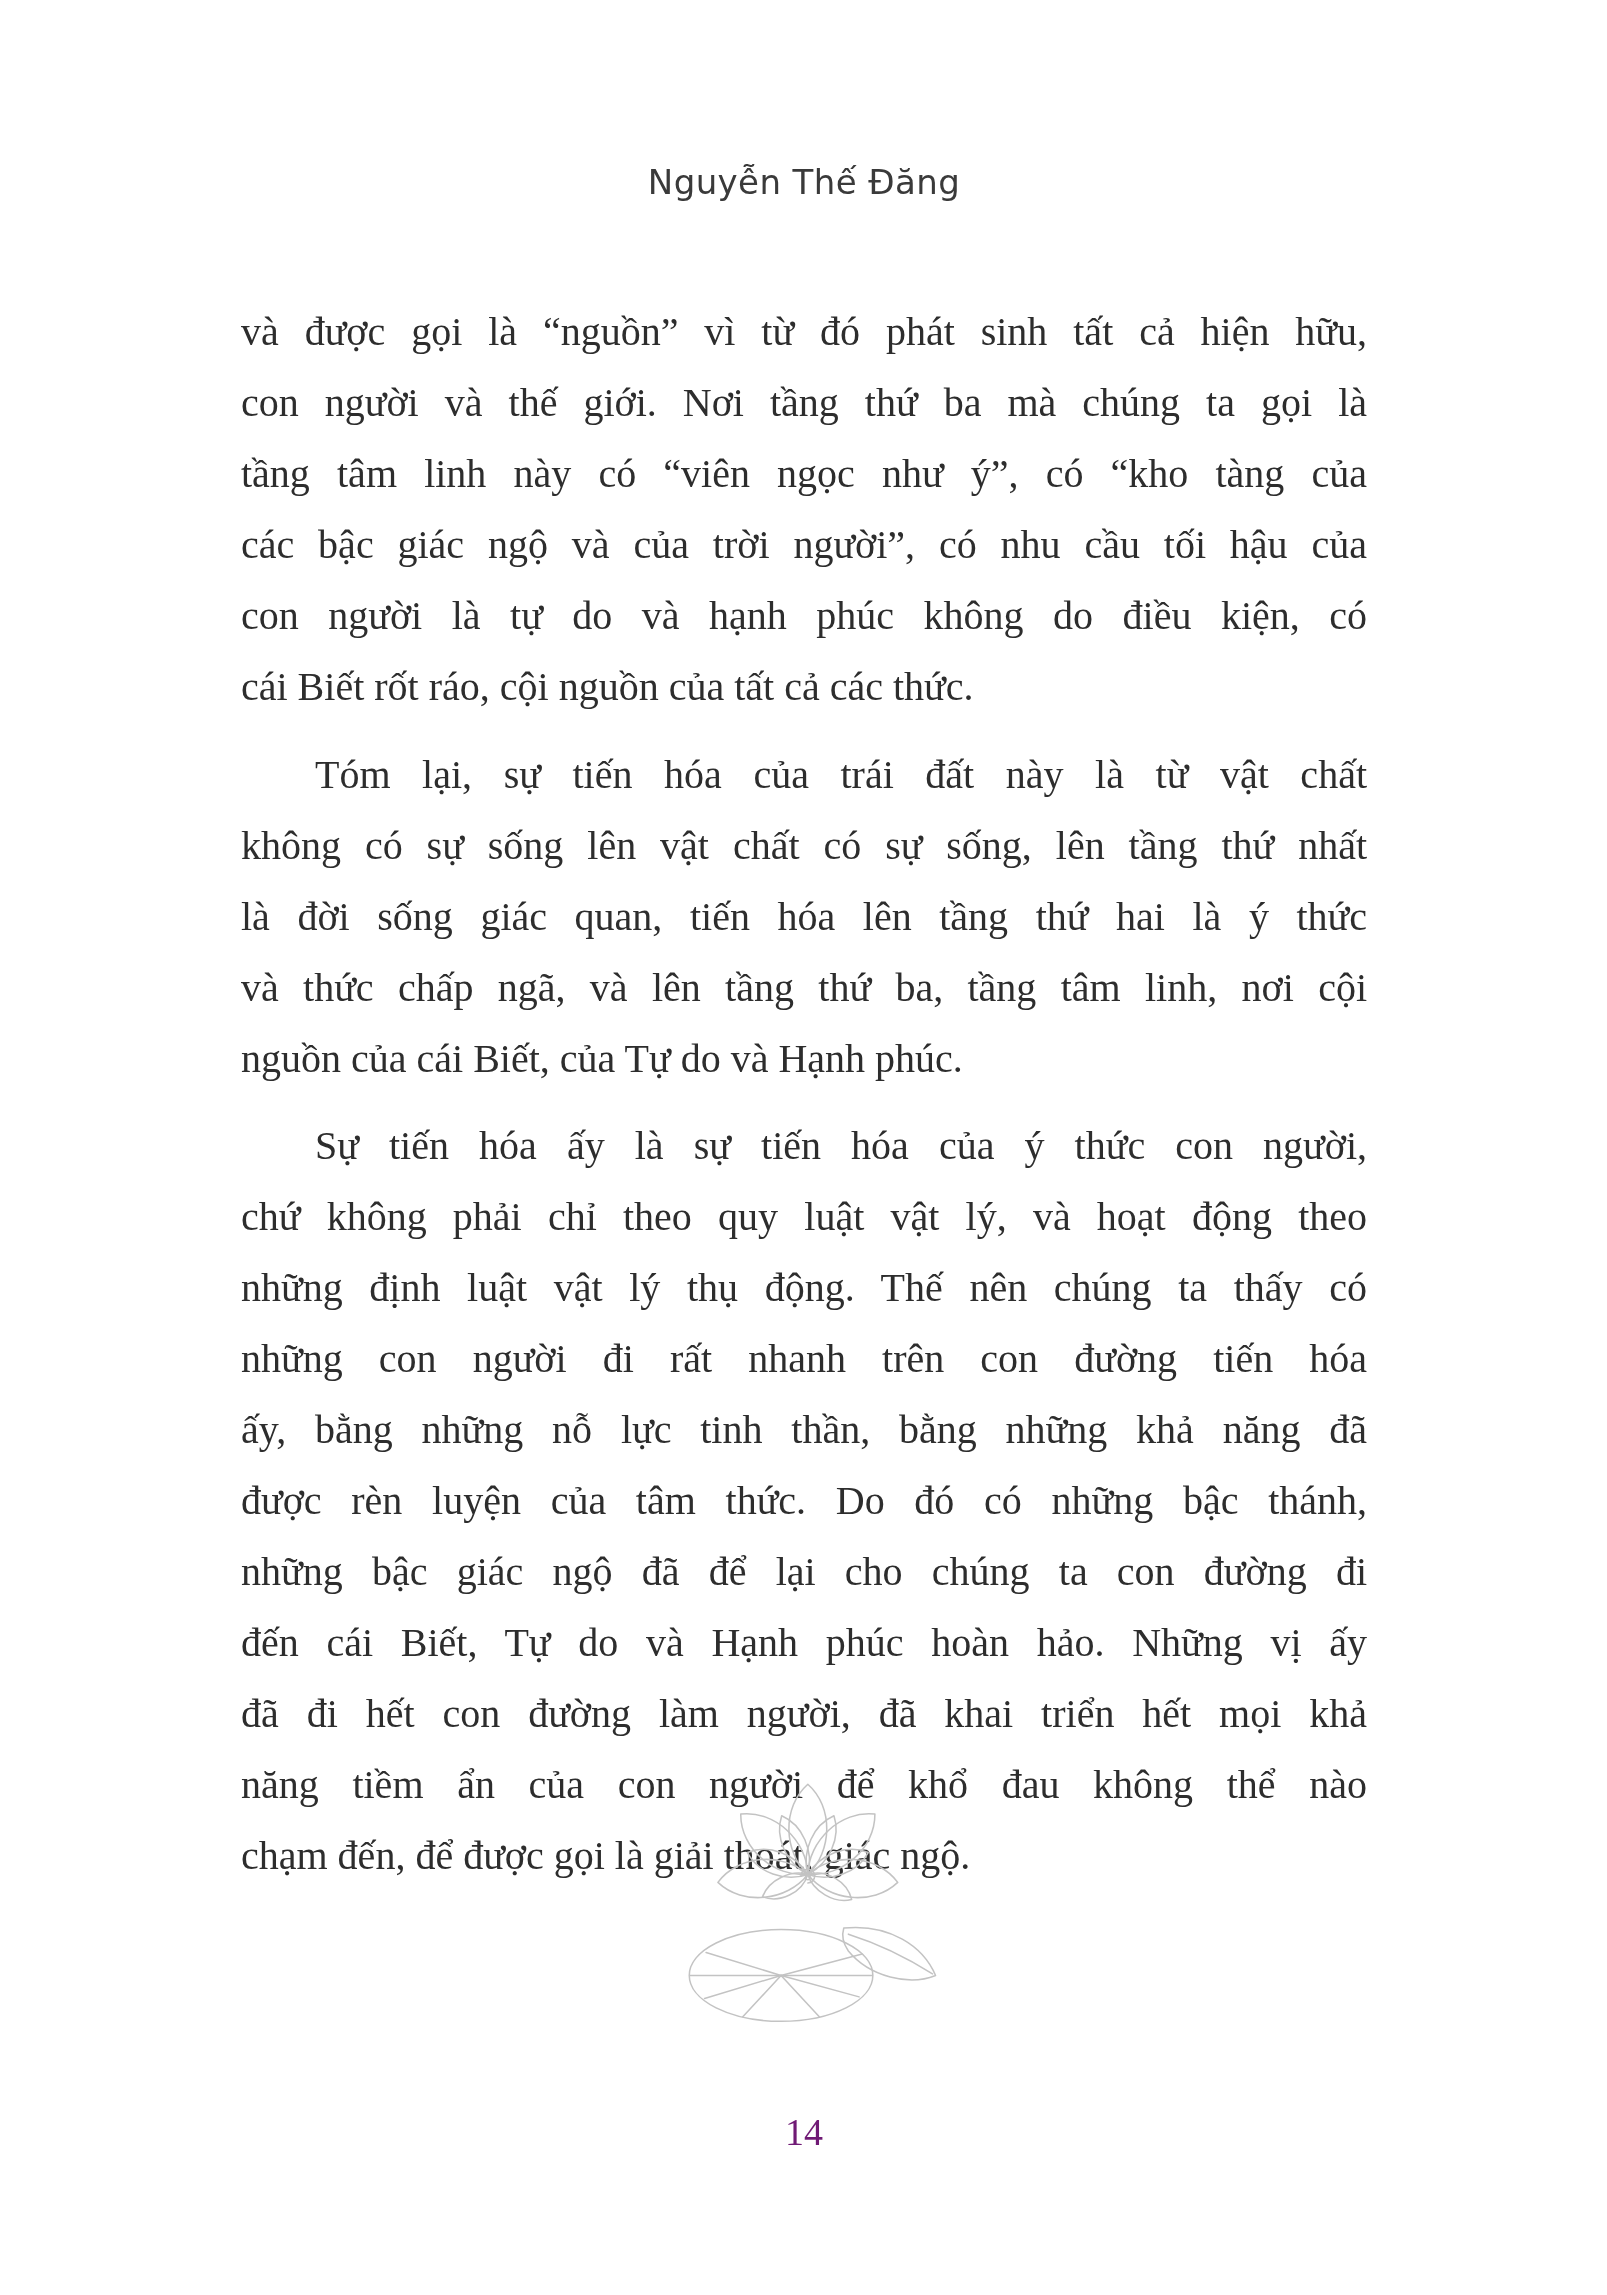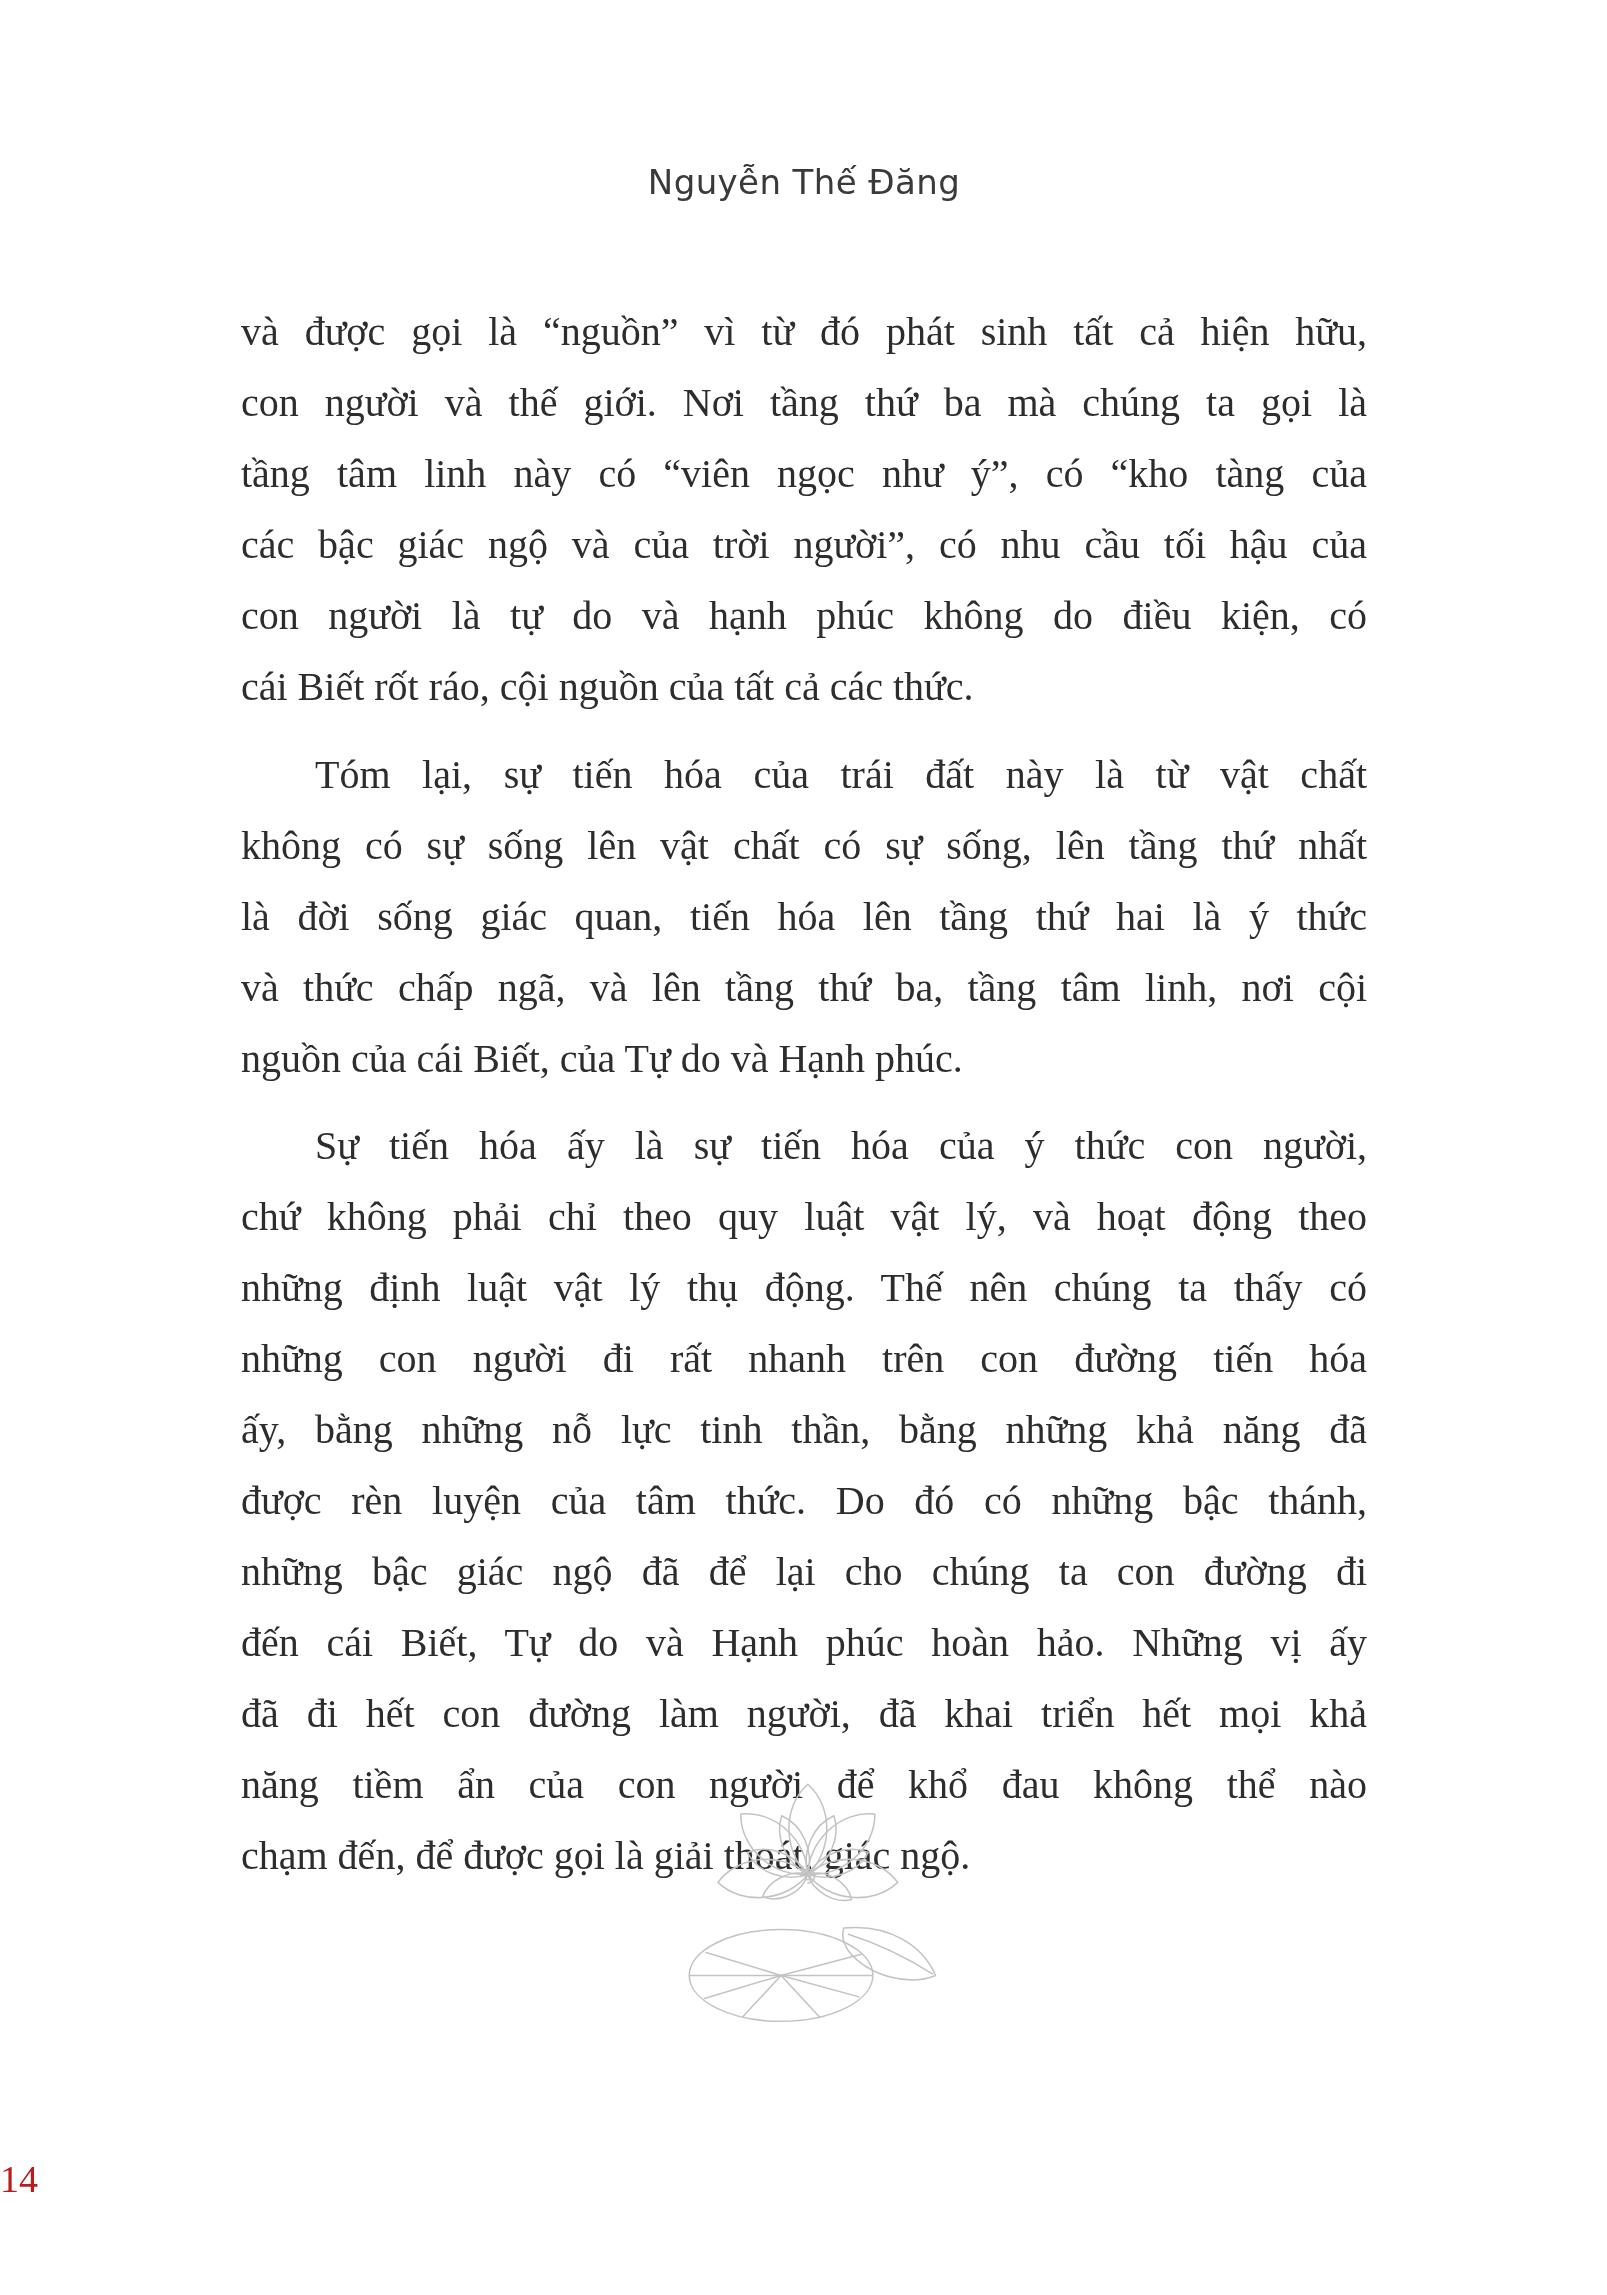--- a/index.html
+++ b/index.html
@@ -57,23 +57,23 @@
     left: 666px;
     top: 1746px;
     width: 276px;
     height: 283px;
   }
   .page-number {
     position: absolute;
     top: 2110px;
     left: 0;
     width: 1608px;
+    text-align: center;
     font-size: 38px;
-    color: #b91c1c;
-    margin-top: 47px;
+    color: #701a75;
   }
 </style>
 </head>
 <body>
 
 <div class="page" style="color: rgb(45, 45, 45);">
 
   <div class="running-header">Nguyễn Thế Đăng</div>
 
   <div class="body-text">

